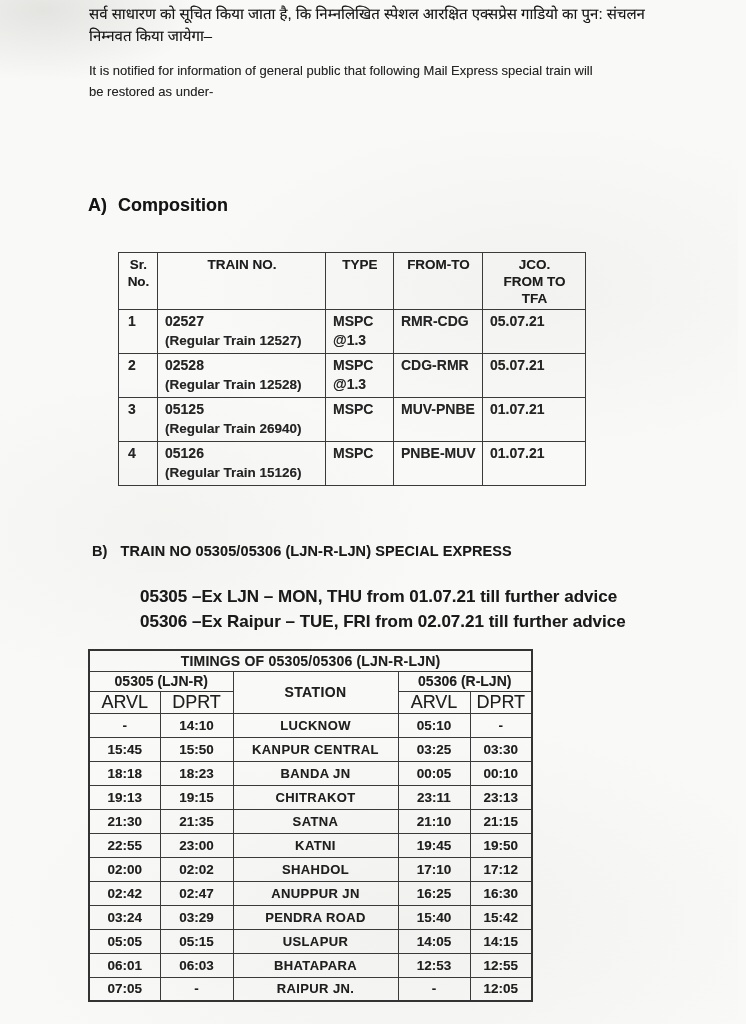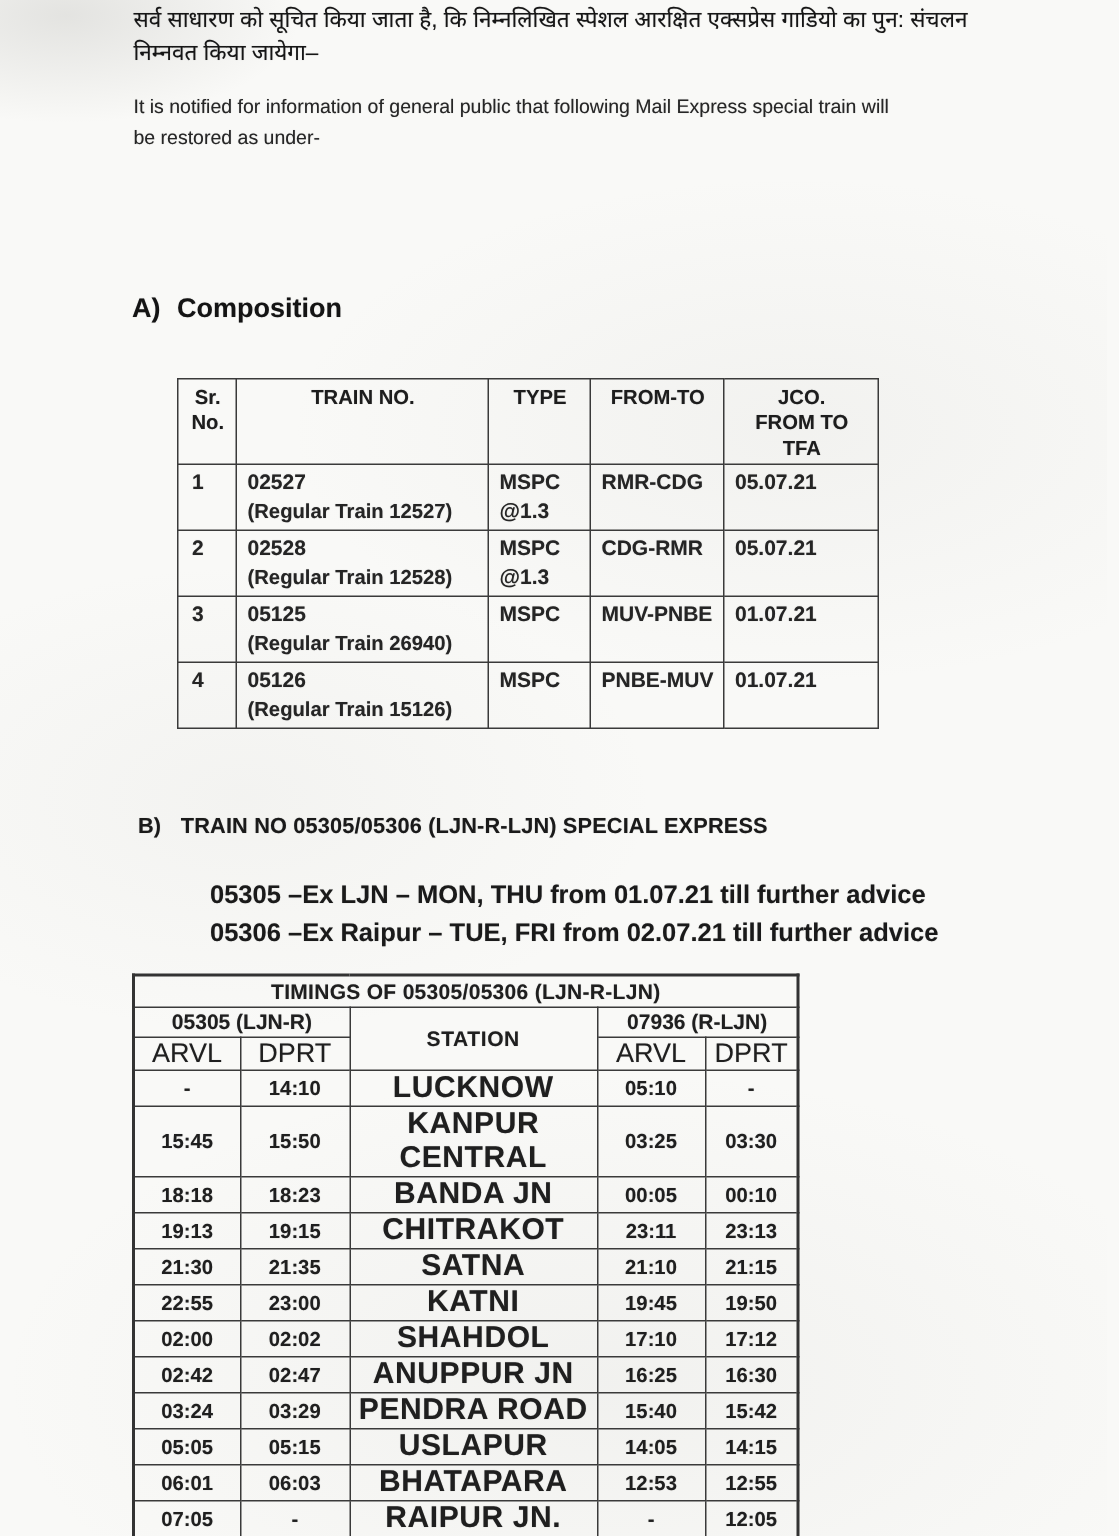--- a/index.html
+++ b/index.html
@@ -46,21 +46,21 @@
   .trains td.sr { padding-left:9px; }
 
   
   .timings { left:88px; top:649px; width:443px; border:2.4px solid #333; }
   .timings td { border:1.6px solid #3a3a3a; text-align:center; vertical-align:middle; color:#1f1f1f; }
   .timings .title-row td { font-size:14px; font-weight:700; height:21px; letter-spacing:0.2px; }
   .timings .hdr td { font-size:14px; font-weight:700; height:20px; }
   .timings .subhdr td { font-size:18px; font-weight:400; height:20px; }
   .timings .station-head { font-size:14px; font-weight:700; letter-spacing:0.4px; }
   .timings .trow td { font-size:13.5px; font-weight:700; height:24px; }
-  .timings .trow td.station { font-size:20px; letter-spacing:0.4px; }
+  .timings .trow td.station { font-size:13px; letter-spacing:0.4px; }
 </style>
 </head>
 <body>
 
 <div class="page">
 
   <div class="abs hindi">
     <div>सर्व साधारण को सूचित किया जाता है, कि निम्नलिखित स्पेशल आरक्षित एक्सप्रेस गाडियो का पुन: संचलन</div>
     <div>निम्नवत किया जायेगा–</div>
   </div>
@@ -174,21 +174,21 @@
         <col style="width:72px">
         <col style="width:62px">
       </colgroup>
     <tbody>
         <tr class="title-row">
       <td colspan="5">TIMINGS OF 05305/05306 (LJN-R-LJN)</td>
     </tr>
     <tr class="hdr">
       <td colspan="2">05305 (LJN-R)</td>
       <td rowspan="2" class="station-head">STATION</td>
-      <td colspan="2">07936 (R-LJN)</td>
+      <td colspan="2">05306 (R-LJN)</td>
     </tr>
     <tr class="subhdr">
       <td>ARVL</td>
       <td>DPRT</td>
       <td>ARVL</td>
       <td>DPRT</td>
     </tr>
     <tr class="trow">
       <td>-</td>
       <td>14:10</td>

